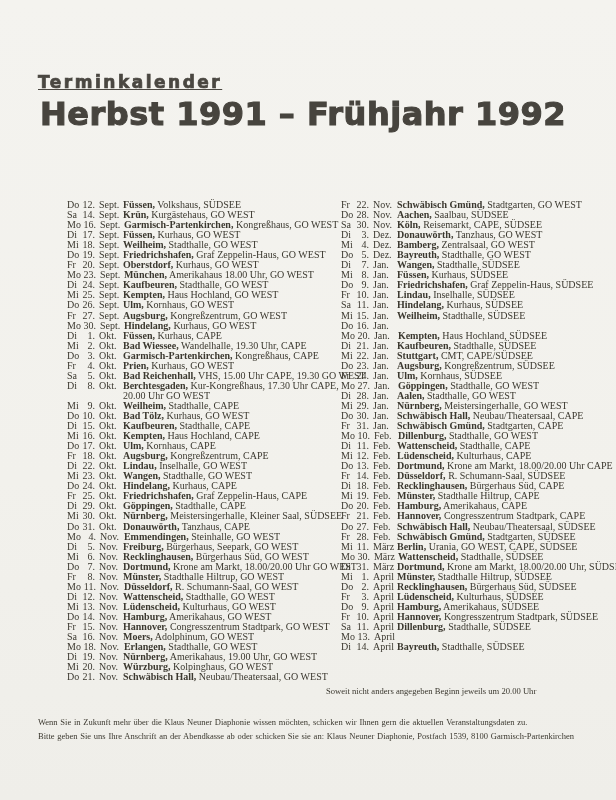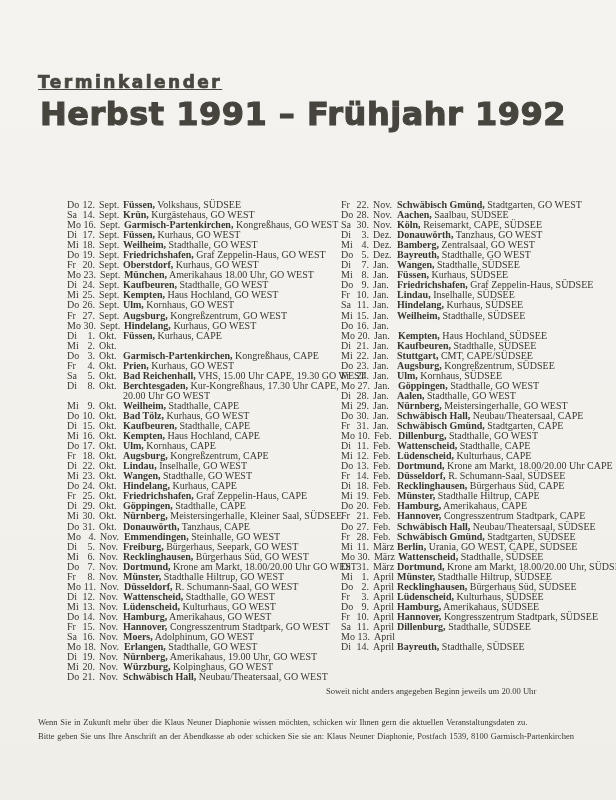--- a/index.html
+++ b/index.html
@@ -139,20 +139,21 @@
       <div class="row">
         <span class="d">Di</span>
         <span class="n">1.</span>
         <span class="m">Okt.</span>
         <span class="t"><b>Füssen,</b> Kurhaus, CAPE</span>
       </div>
       <div class="row">
         <span class="d">Mi</span>
         <span class="n">2.</span>
         <span class="m">Okt.</span>
+        <span class="t"><b>Bad Wiessee,</b> Wandelhalle, 19.30 Uhr, CAPE</span>
       </div>
       <div class="row">
         <span class="d">Do</span>
         <span class="n">3.</span>
         <span class="m">Okt.</span>
         <span class="t"><b>Garmisch-Partenkirchen,</b> Kongreßhaus, CAPE</span>
       </div>
       <div class="row">
         <span class="d">Fr</span>
         <span class="n">4.</span>

